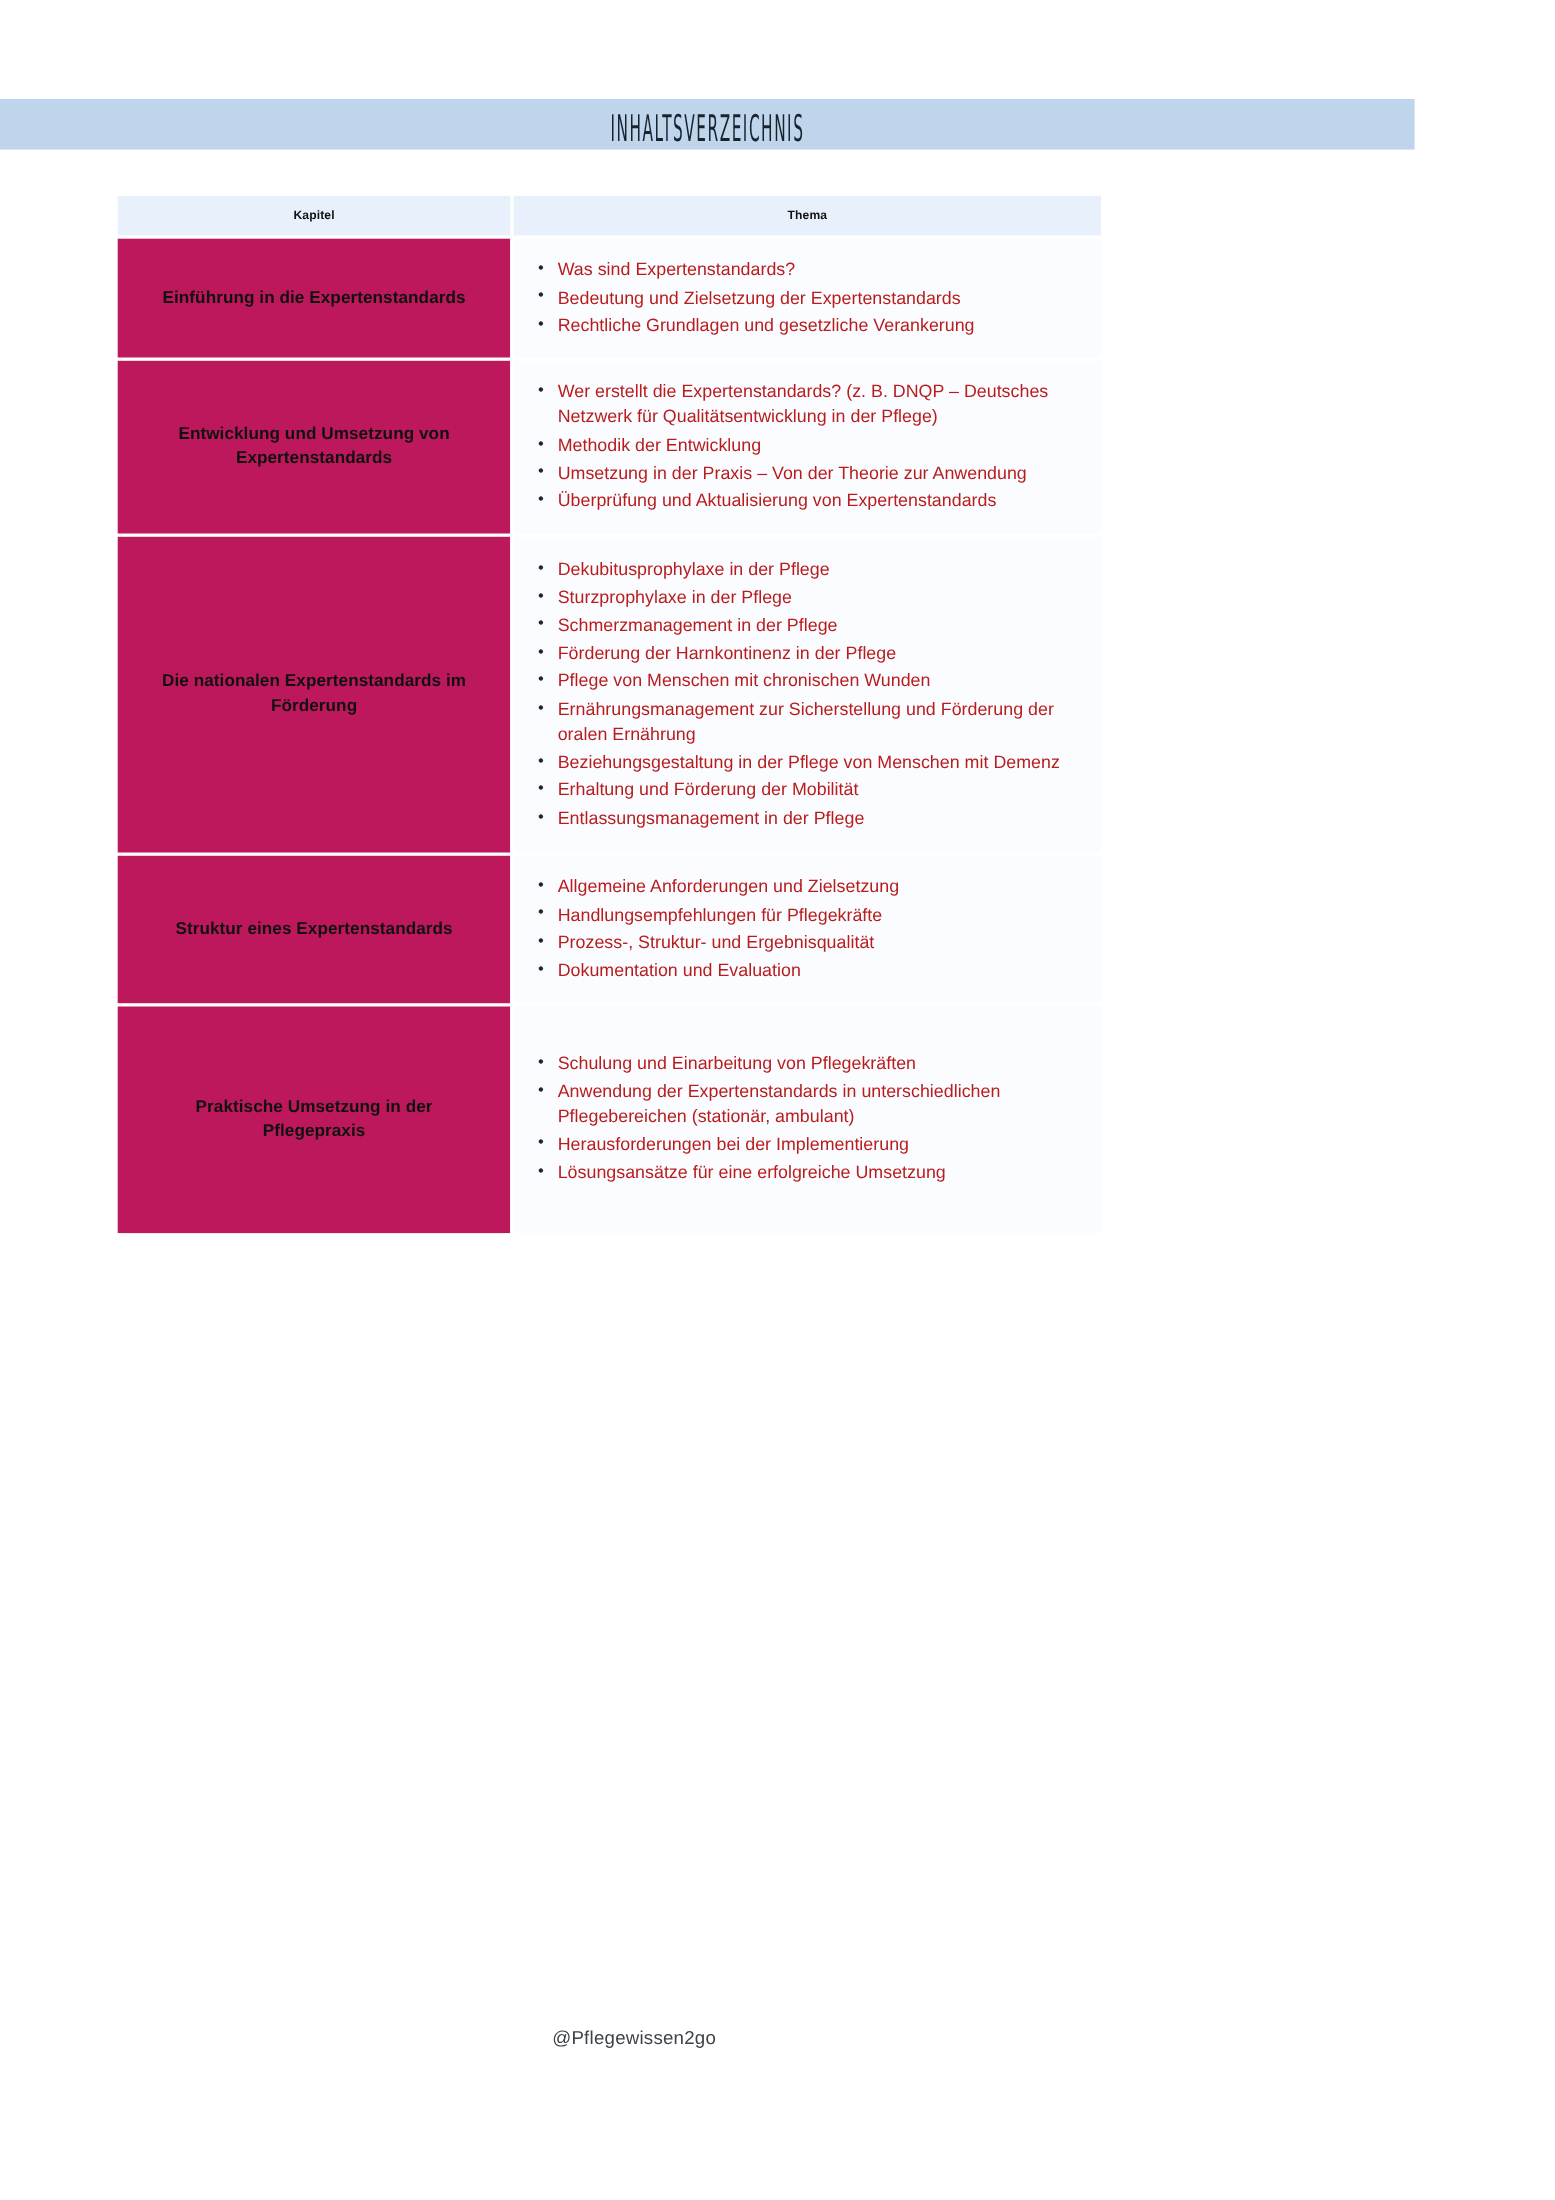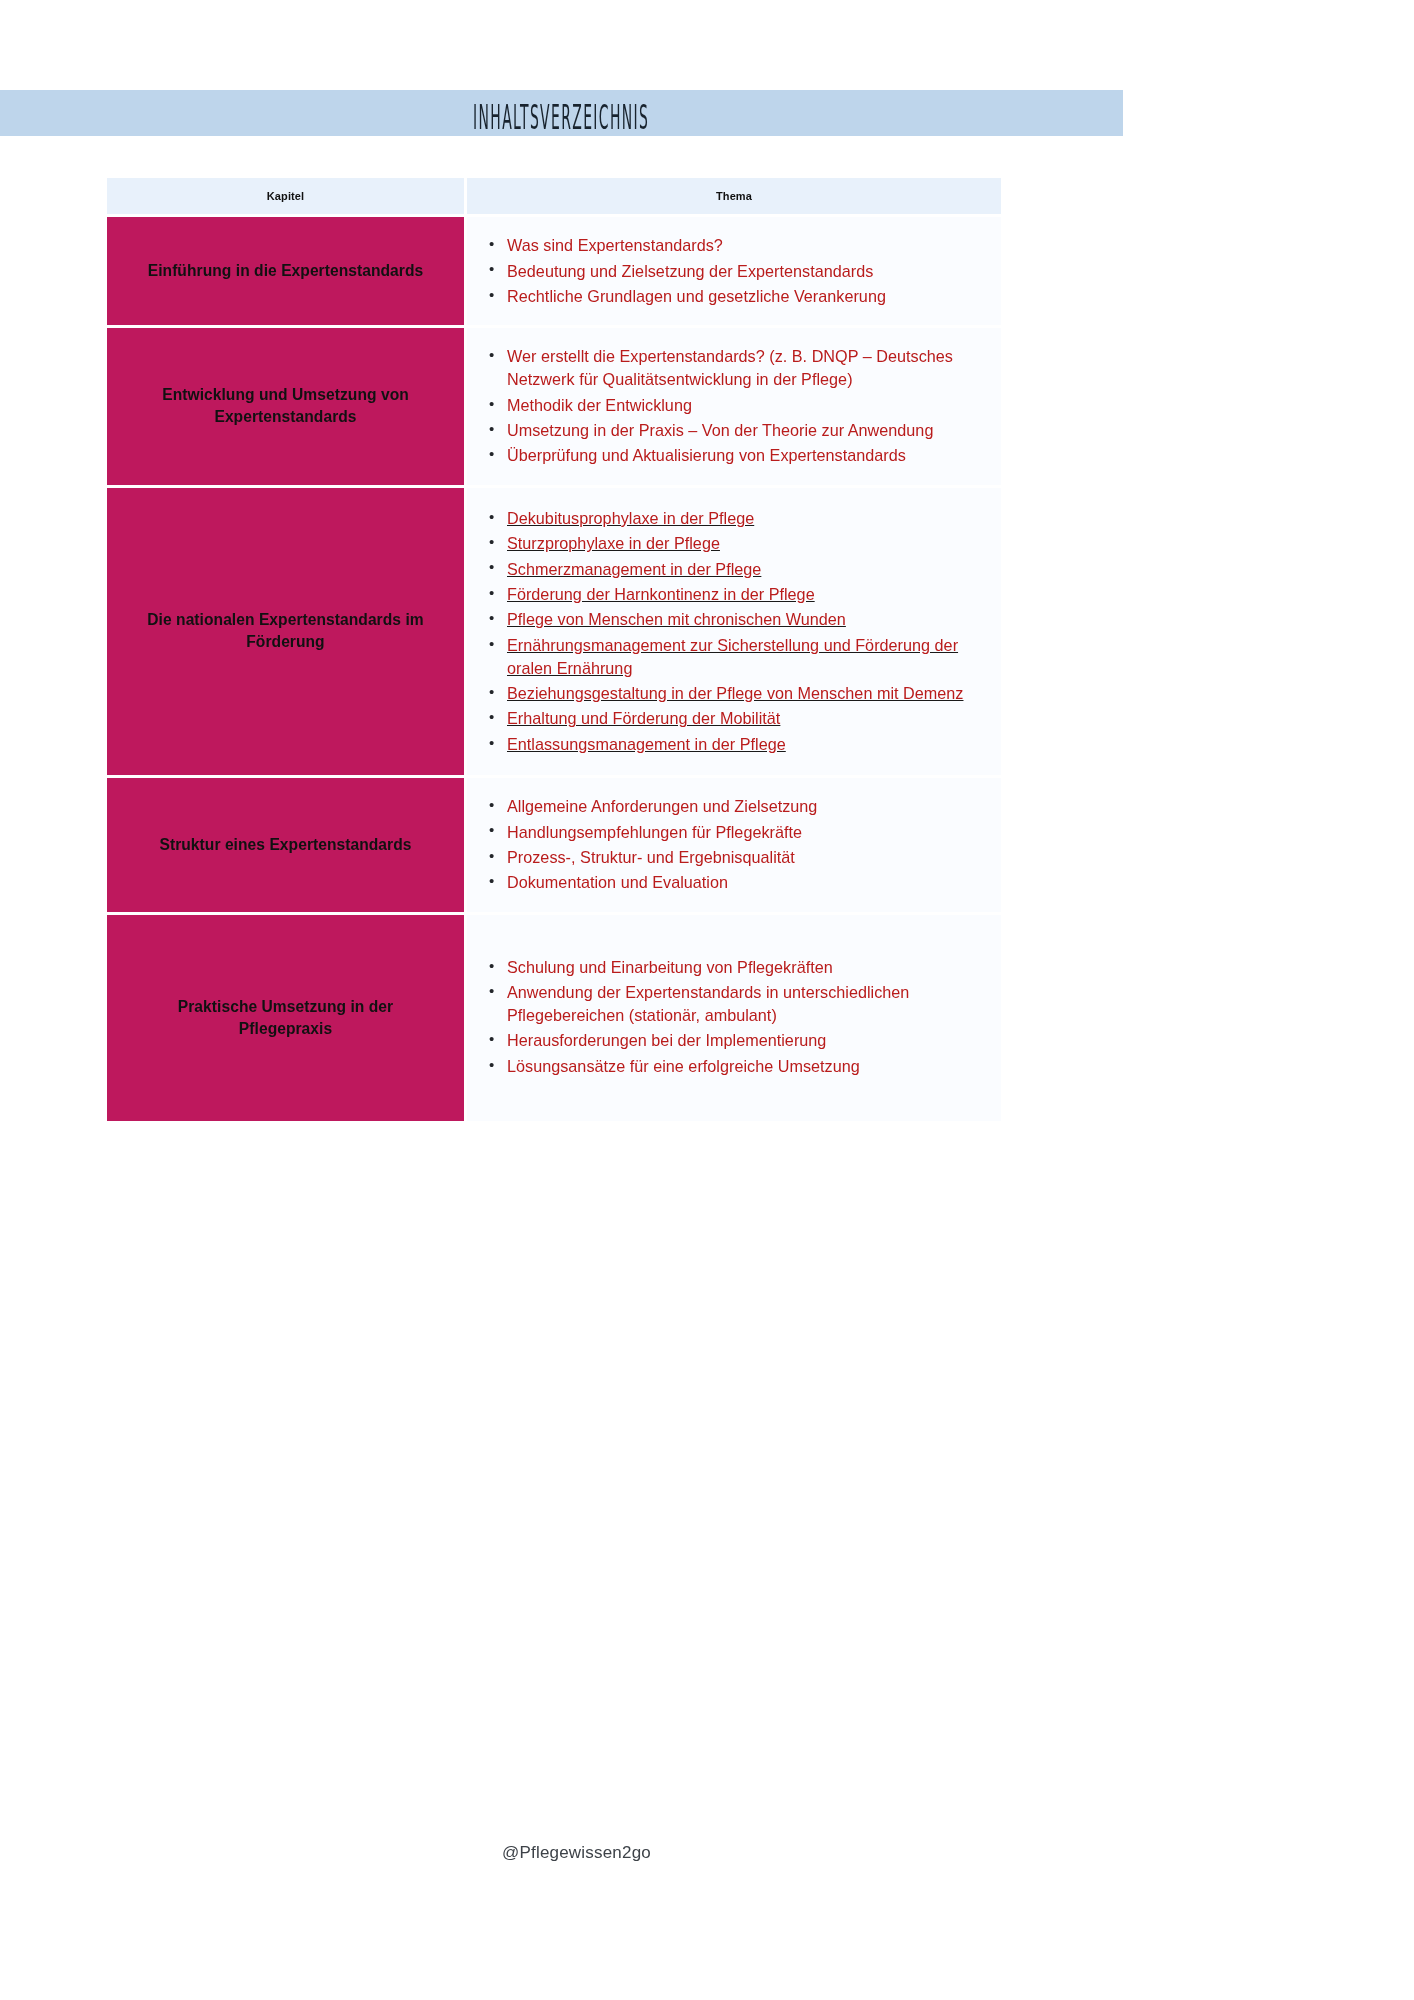--- a/index.html
+++ b/index.html
@@ -14,21 +14,21 @@
     color: #1a1a1a;
     position: relative;
     overflow: hidden;
   }
 
   
   .title-banner {
     position: absolute;
     left: 0;
     top: 90px;
-    width: 1123px;
+    width: 1286px;
     height: 46px;
     background: #bed5eb;
     display: flex;
     align-items: center;
     justify-content: center;
   }
   .title-text {
     font-family: "DejaVu Sans Condensed", "Liberation Sans Narrow", "Liberation Sans", sans-serif;
     font-size: 35px;
     letter-spacing: 2.2px;
@@ -107,21 +107,21 @@
     left: -18px;
     top: 0;
     font-size: 15px;
     line-height: 1.45;
     color: #23262b;
   }
 
   
   tr.row-0 td.cell-thema { padding-top: 16px; padding-bottom: 16px; }
   tr.row-1 td.cell-thema { padding-top: 16px; padding-bottom: 16px; }
-  tr.row-2 td.cell-thema { padding-top: 18px; padding-bottom: 18px; text-decoration: underline; }
+  tr.row-2 td.cell-thema { padding-top: 18px; padding-bottom: 18px; }
   tr.row-3 td.cell-thema { padding-top: 16px; padding-bottom: 16px; }
   tr.row-4 td.cell-thema { padding-top: 40px; padding-bottom: 42px; }
 
   tr.row-4 td.cell-kapitel { padding-top: 60px; padding-bottom: 60px; }
 
   
   .footer-handle {
     position: absolute;
     left: 0;
     top: 1843px;

